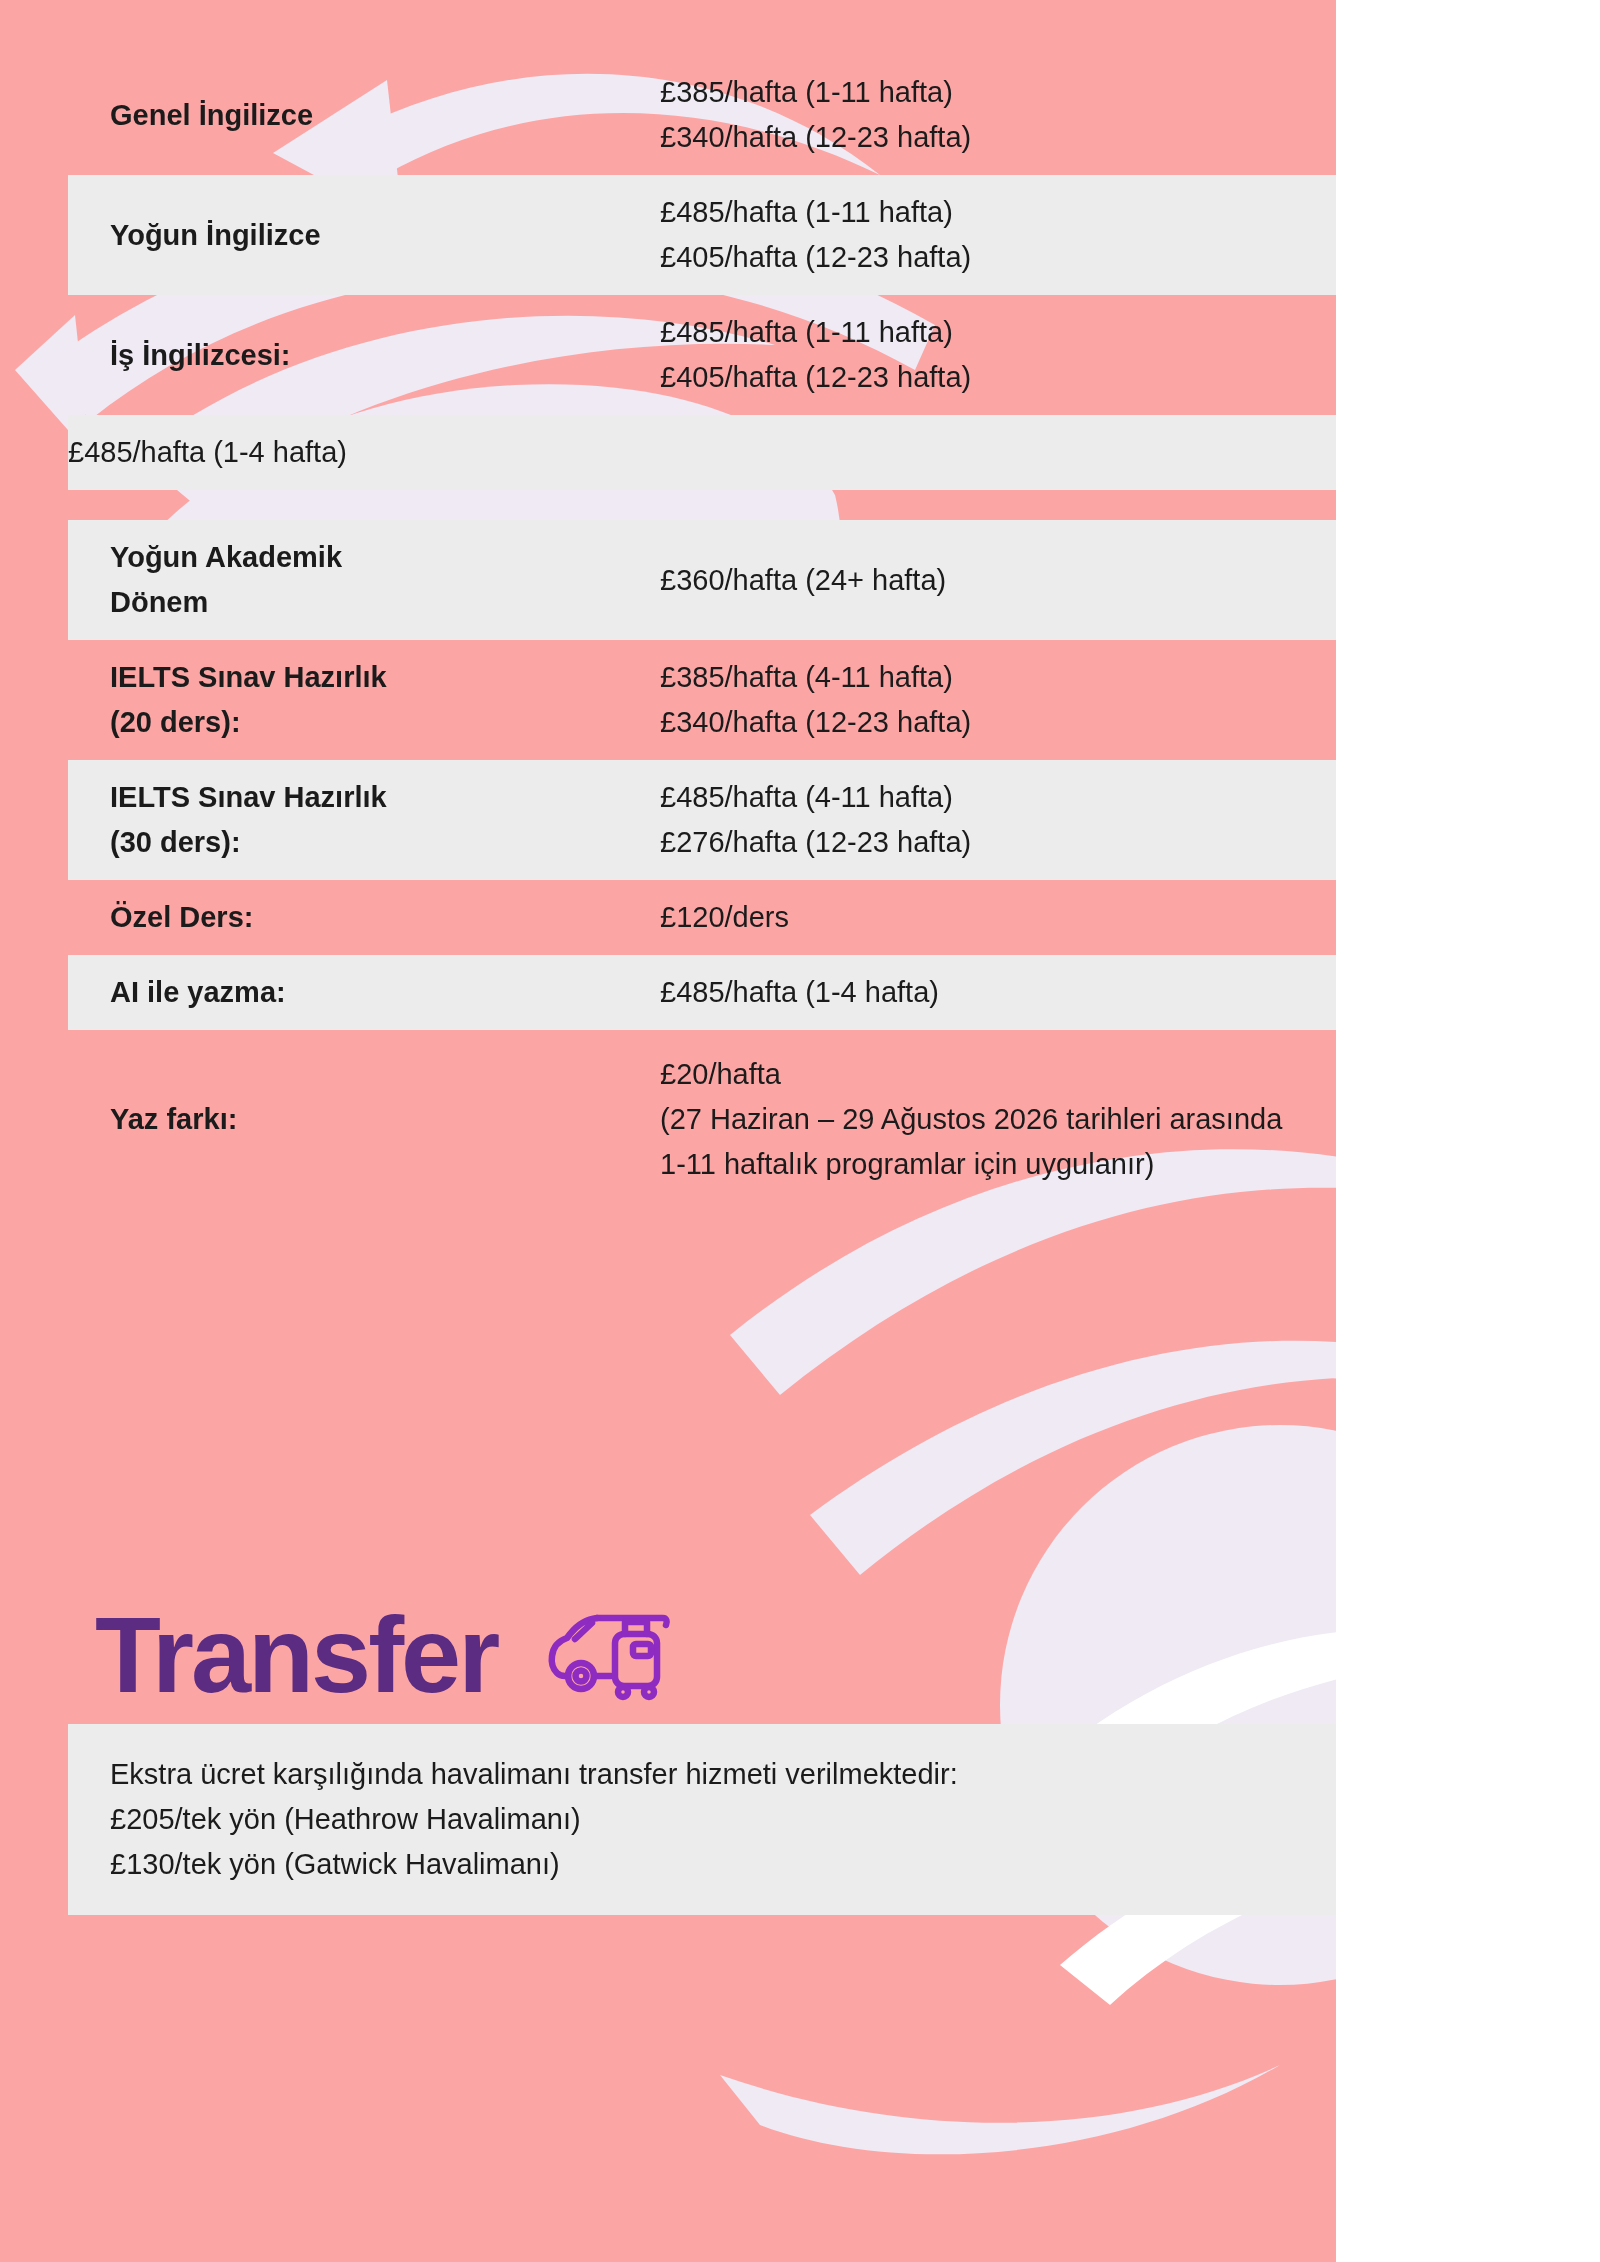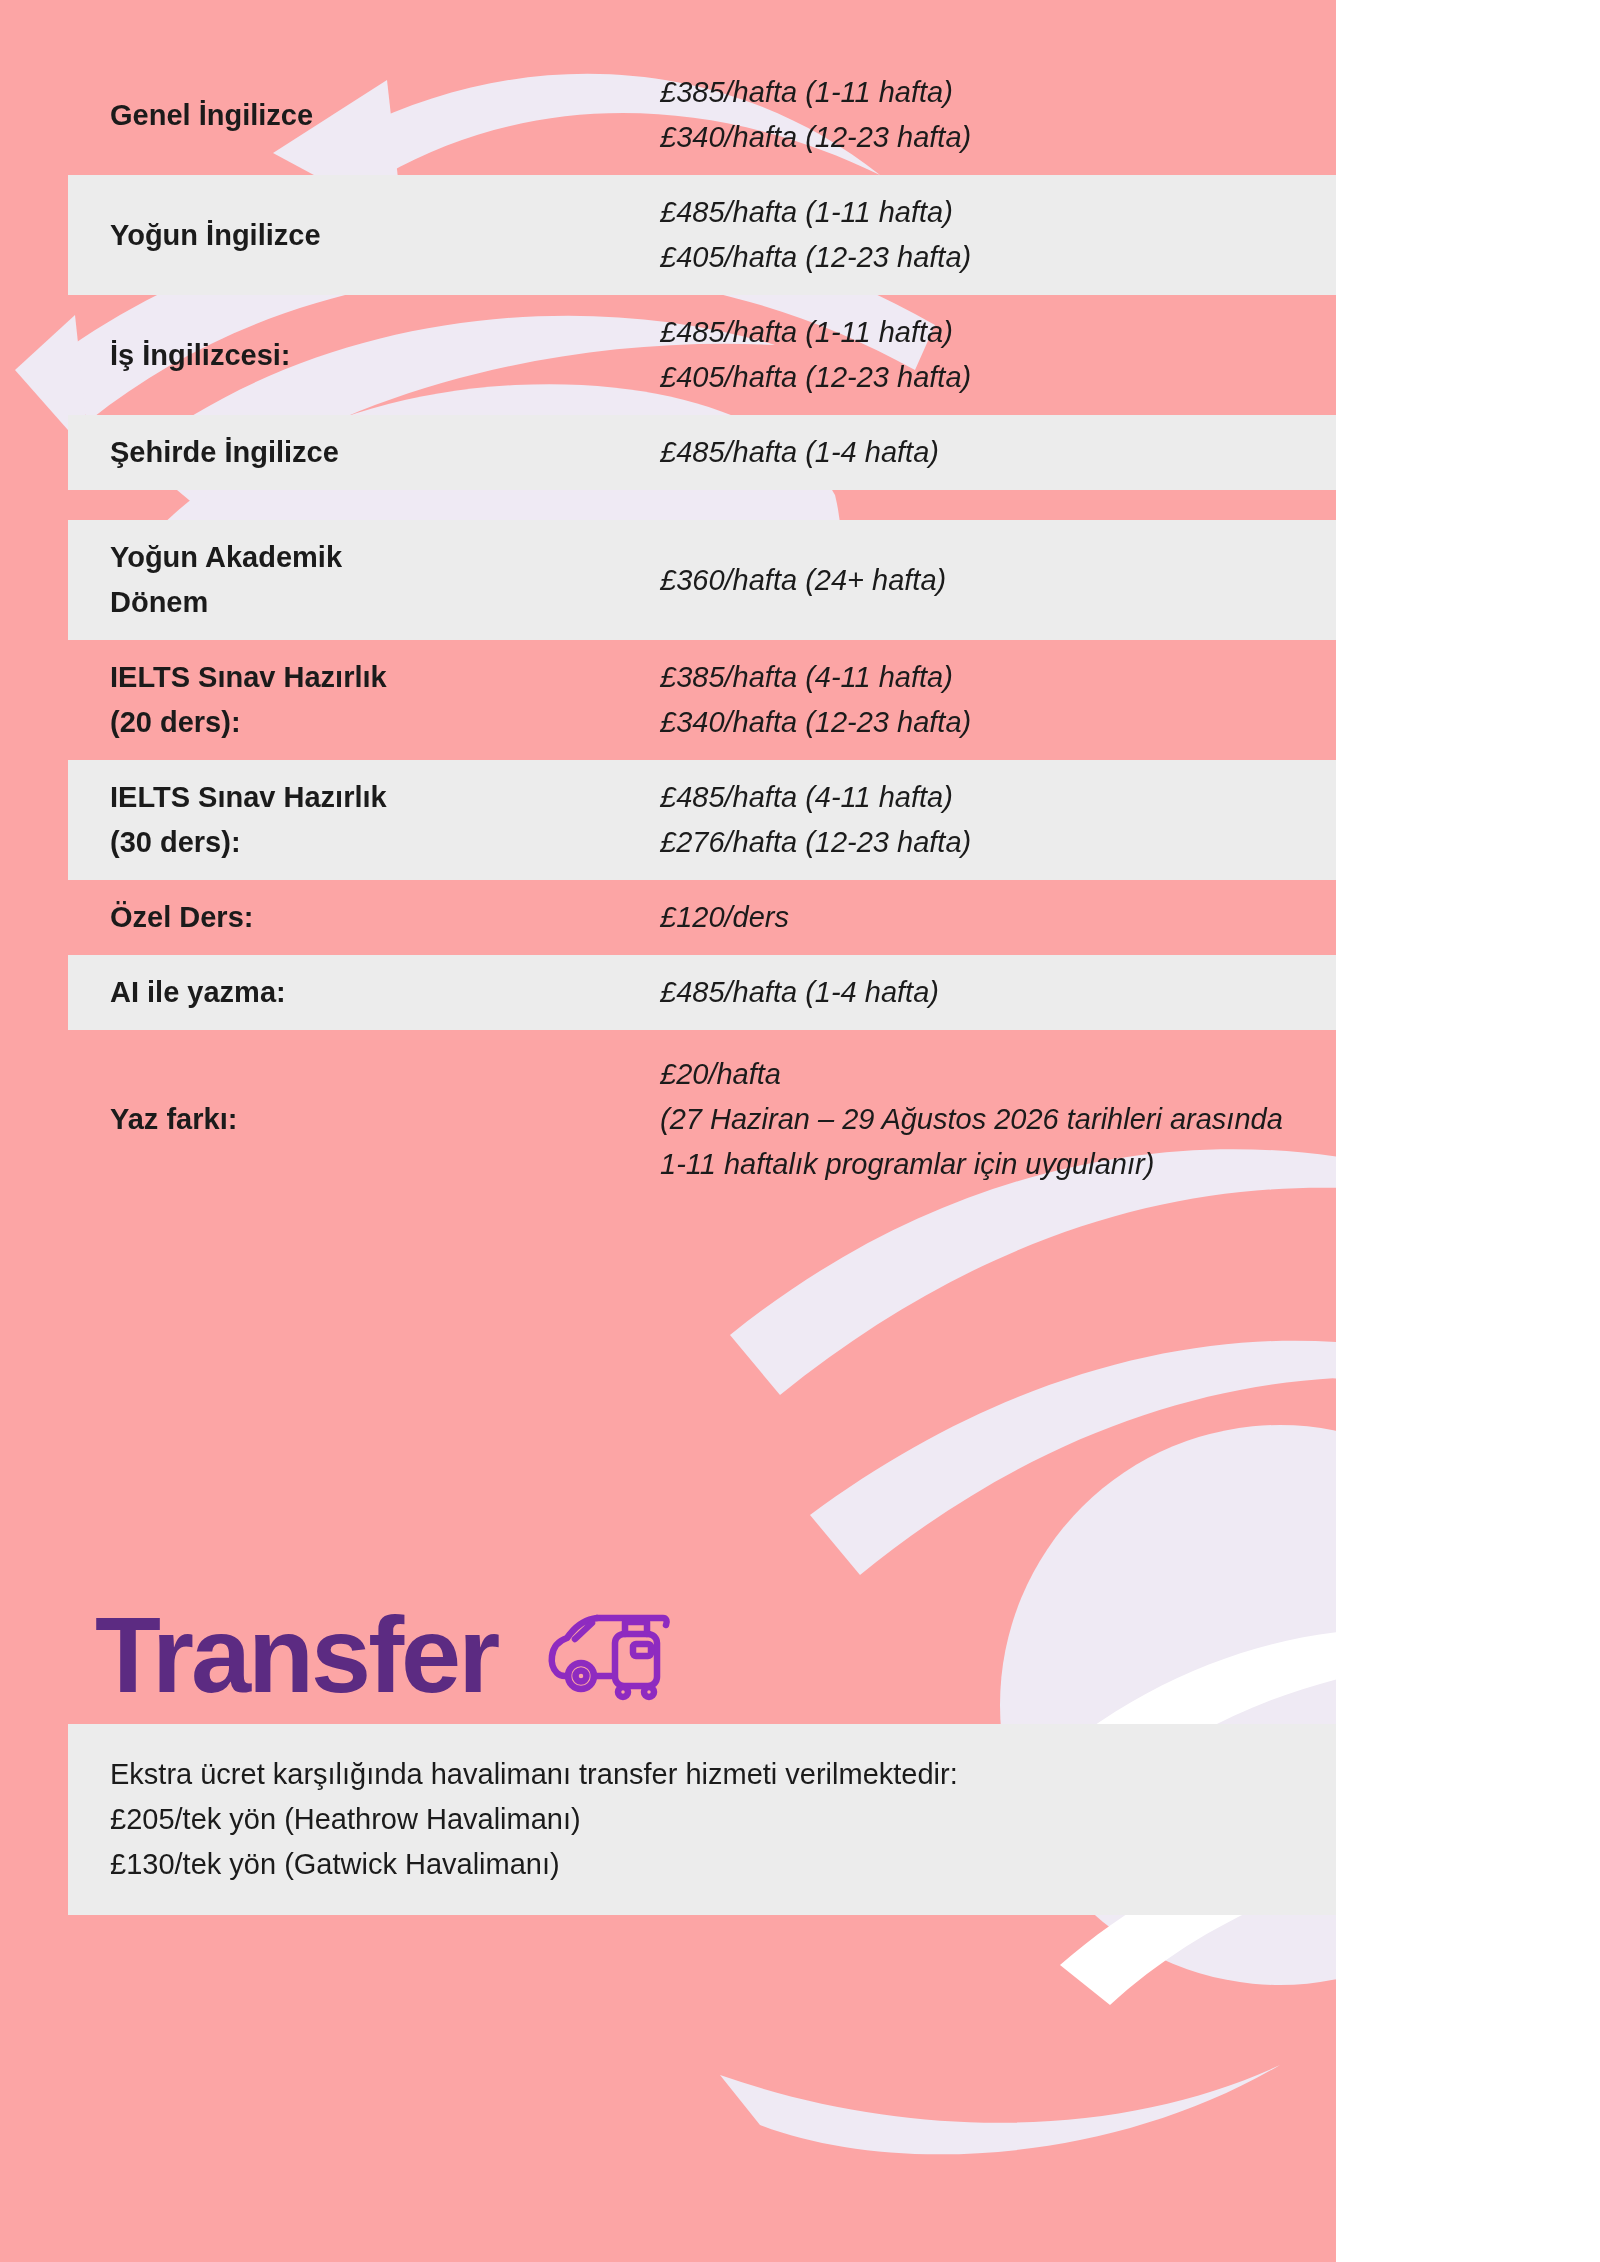--- a/index.html
+++ b/index.html
@@ -19,21 +19,21 @@
   .price-table{
     position:absolute;left:68px;top:55px;width:1460px;z-index:1;
   }
   .row{display:flex;align-items:center;padding:15px 0;}
   .row:nth-child(even){background:#ECECEC;}
   .cell{
     font-size:29px;line-height:45px;color:#1b1b1b;
     white-space:pre-line;
   }
   .cell.label{font-weight:700;width:592px;padding-left:42px;box-sizing:border-box;flex:none;}
-  .cell.value{flex:1;padding-right:20px;font-style:italic;}
+  .cell.value{flex:1;padding-right:20px;}
   .row-tall{padding:22px 0;}
   
   .transfer-head{
     position:absolute;left:95px;top:1596px;z-index:1;
     display:flex;align-items:center;gap:48px;text-align:right;
   }
   .transfer-title{
     font-size:108px;font-weight:700;letter-spacing:-3px;line-height:1.1;
     color:#5C2B82;
   }
@@ -85,21 +85,20 @@
       <div class="cell label">Yoğun İngilizce</div>
       <div class="cell value">£485/hafta (1-11 hafta)
 £405/hafta (12-23 hafta)</div>
     </div>
     <div class="row">
       <div class="cell label">İş İngilizcesi:</div>
       <div class="cell value">£485/hafta (1-11 hafta)
 £405/hafta (12-23 hafta)</div>
     </div>
     <div class="row">
-      <div class="cell label">Şehirde İngilizce</div>
       <div class="cell value">£485/hafta (1-4 hafta)</div>
     </div>
     <div class="row">
     </div>
     <div class="row">
       <div class="cell label">Yoğun Akademik
 Dönem</div>
       <div class="cell value">£360/hafta (24+ hafta)</div>
     </div>
     <div class="row">

